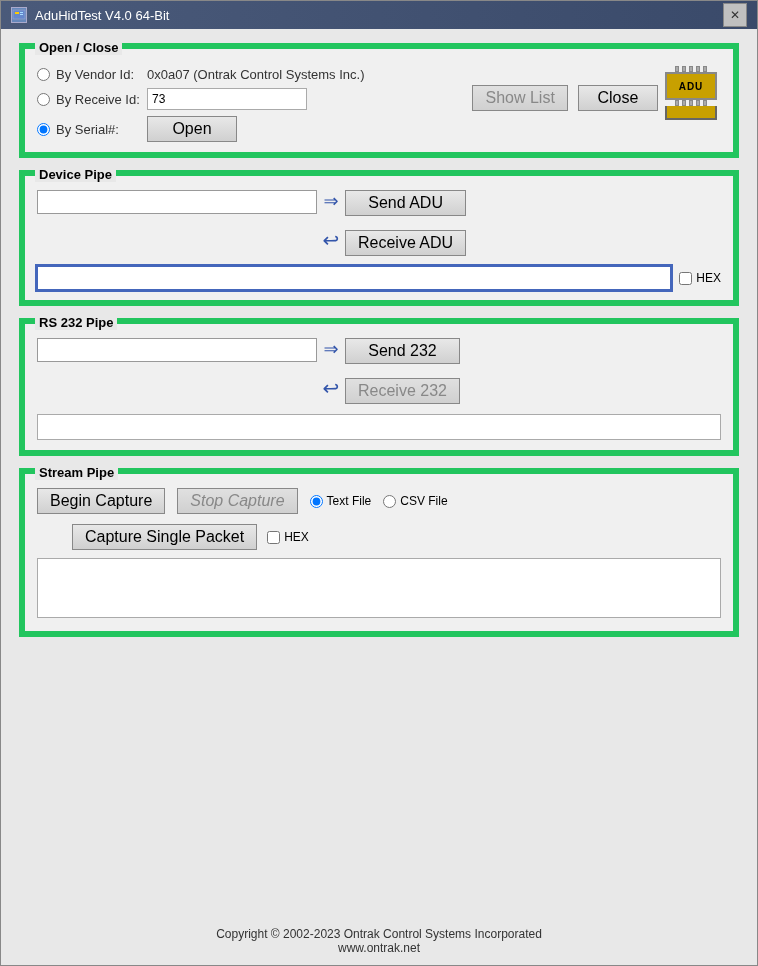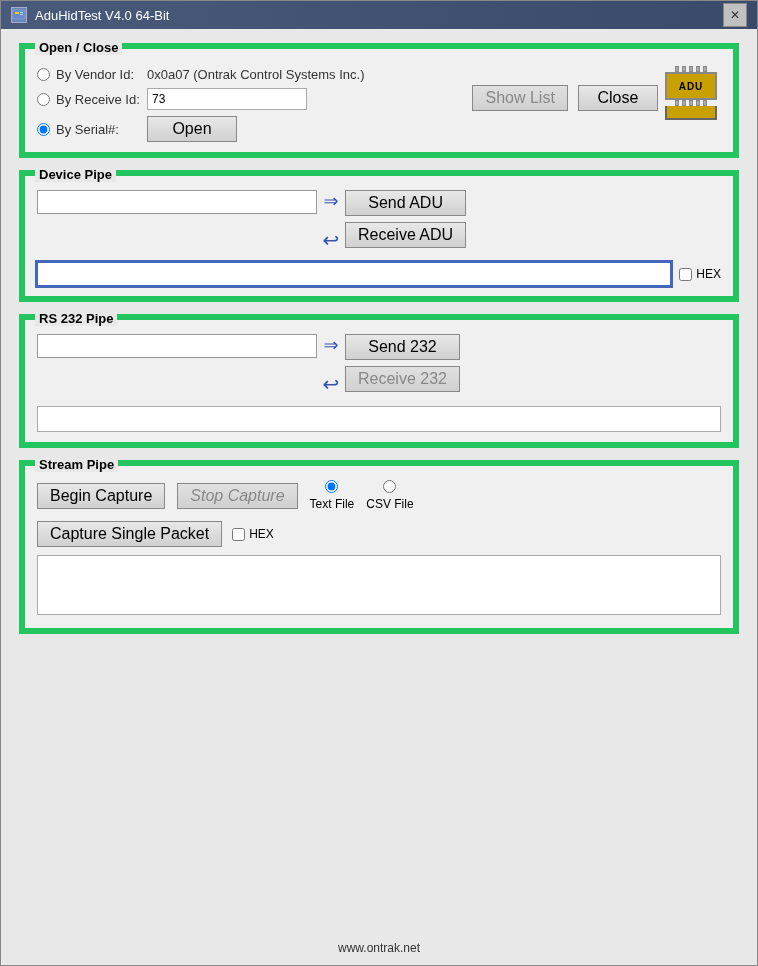--- a/index.html
+++ b/index.html
@@ -252,27 +252,27 @@
       align-items: center;
       gap: 12px;
       flex-wrap: wrap;
       margin-top: 4px;
     }
     .radio-option {
       display: flex;
       align-items: center;
       gap: 4px;
       font-size: 12px;
-      flex-direction: column;
     }
     .stream-capture-row {
       display: flex;
       align-items: center;
       gap: 10px;
       margin-top: 10px;
+      margin-left: 35px;
     }
     .stream-output {
       height: 60px;
       width: 100%;
       border: 1px solid #aaa;
       background: white;
       padding: 4px;
       font-size: 12px;
       margin-top: 8px;
       resize: none;
@@ -284,21 +284,21 @@
       font-size: 12px;
       color: #333;
       padding: 10px;
       background: #e8e8e8;
       flex-shrink: 0;
     }
 
     .pipe-buttons-col {
       display: flex;
       flex-direction: column;
-      gap: 6px;
+      gap: 14px;
     }
     .pipe-arrows-col {
       display: flex;
       flex-direction: column;
       gap: 16px;
       align-items: center;
       justify-content: center;
     }
     .pipe-send-receive {
       display: flex;
@@ -448,15 +448,16 @@
             <span>HEX</span>
           </div>
         </div>
         <textarea class="stream-output" style=""></textarea>
       </div>
     </div>
 
   </div>
 
   <div class="footer">
+    <div>Copyright © 2002-2023 Ontrak Control Systems Incorporated</div>
     <div>www.ontrak.net</div>
   </div>
 </div>
 
 </body></html>

